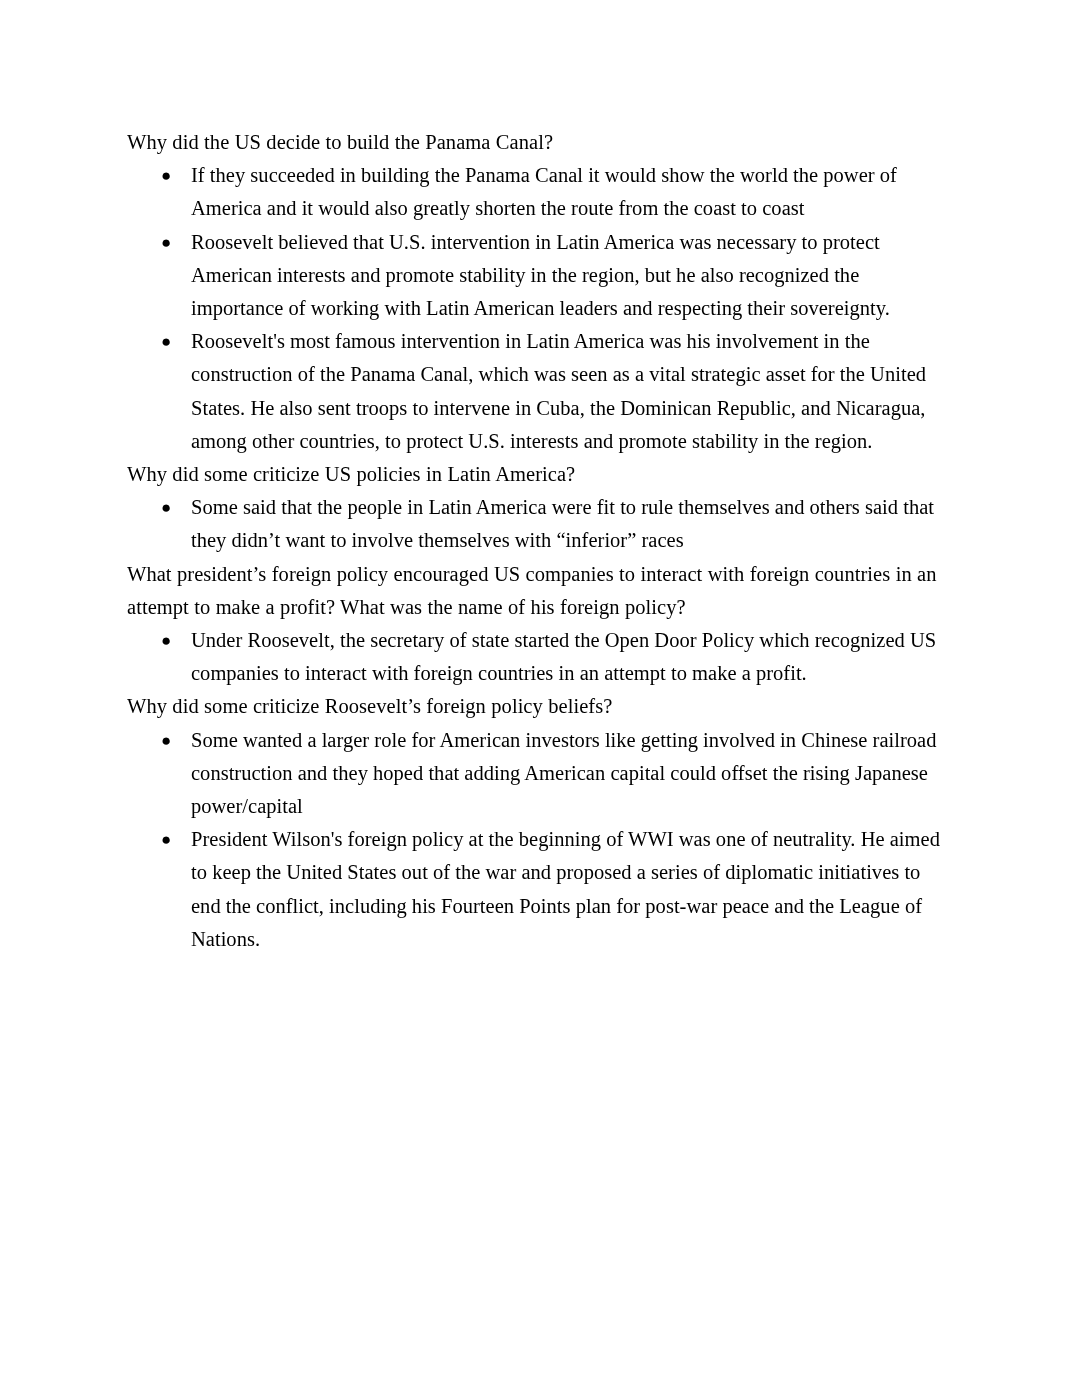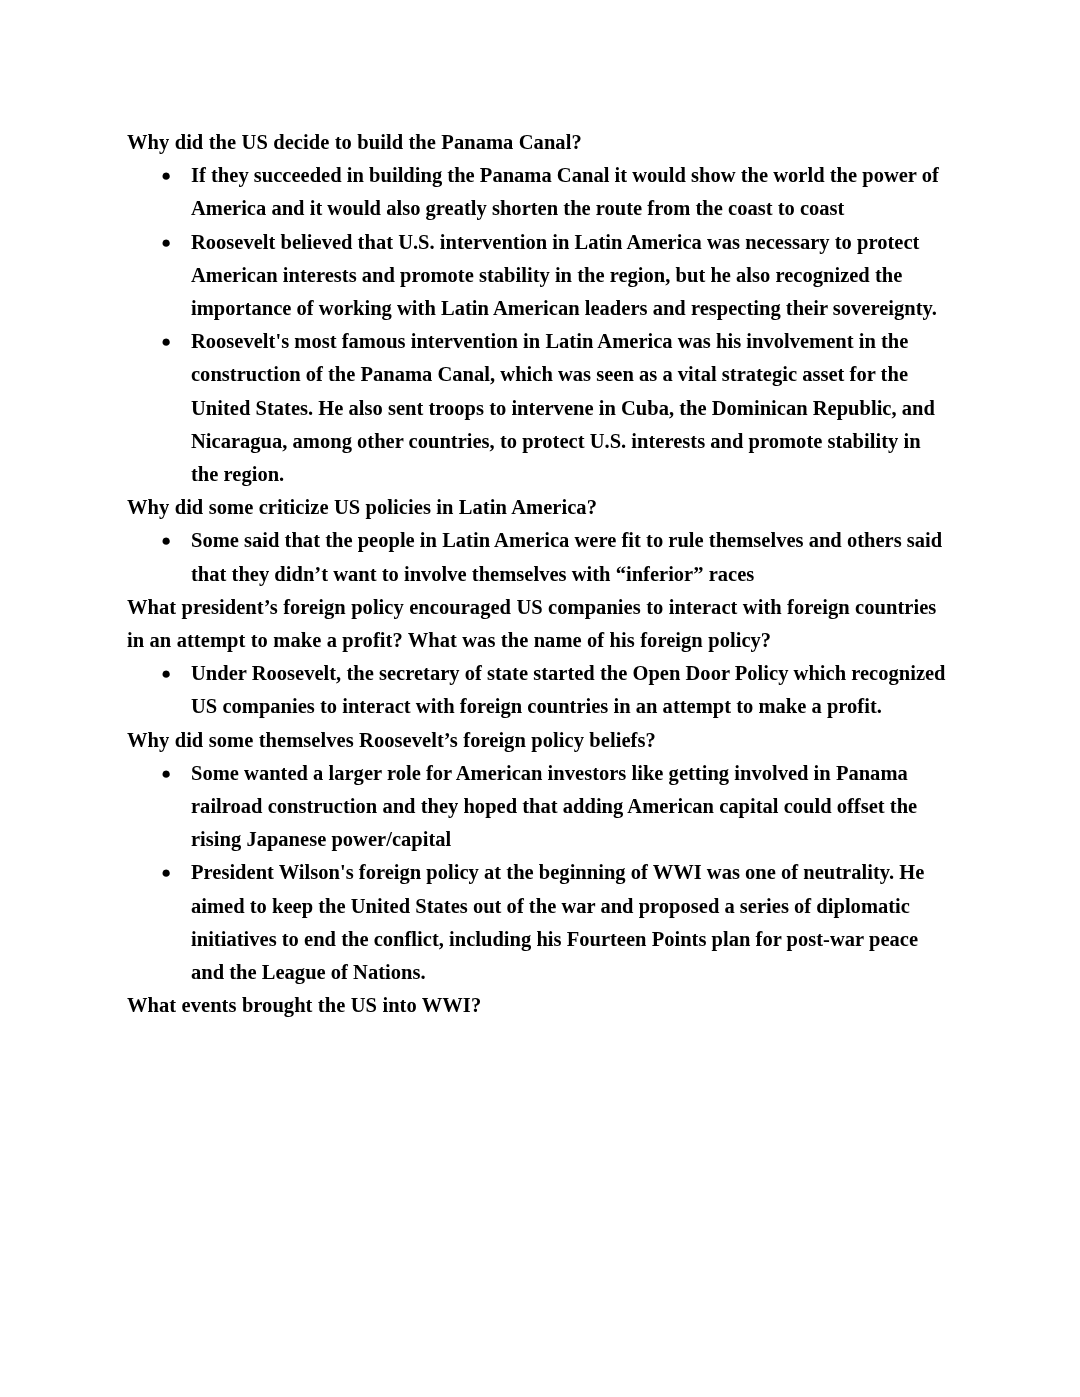--- a/index.html
+++ b/index.html
@@ -25,21 +25,21 @@
   }
   .doc-body {
     width: 822px;
   }
   .qa-block {
     margin: 0;
     padding: 0;
   }
   h2.question {
     font-size: 20.5px;
-    font-weight: bold;
+    font-weight: normal;
     line-height: 33.2px;
     margin: 0;
     padding: 0;
     letter-spacing: 0.05px;
     word-spacing: 0.2px;
   }
   ul.answers {
     list-style: none;
     margin: 0;
     padding: 0;
@@ -58,21 +58,20 @@
     left: 34px;
     top: 0;
     width: 20px;
     line-height: 33.2px;
     font-size: 17px;
     text-align: left;
     color: #000000;
   }
   ul.answers > li .answer-text {
     display: block;
-    font-weight: bold;
   }
 </style>
 </head>
 <body>
 
 <div class="page">
   <div class="doc-body">
 
     <div class="qa-block">
       <h2 class="question">Why did the US decide to build the Panama Canal?</h2>
@@ -111,36 +110,33 @@
       <h2 class="question">What president’s foreign policy encouraged US companies to interact with foreign countries in an attempt to make a profit? What was the name of his foreign policy?</h2>
       <ul class="answers">
         <li>
           <span class="bullet">●</span>
           <span class="answer-text">Under Roosevelt, the secretary of state started the Open Door Policy which recognized US companies to interact with foreign countries in an attempt to make a profit.</span>
         </li>
       </ul>
     </div>
 
     <div class="qa-block">
-      <h2 class="question">Why did some themselves Roosevelt’s foreign policy beliefs?</h2>
+      <h2 class="question">Why did some criticize Roosevelt’s foreign policy beliefs?</h2>
       <ul class="answers">
         <li>
           <span class="bullet">●</span>
-          <span class="answer-text">Some wanted a larger role for American investors like getting involved in Panama railroad construction and they hoped that adding American capital could offset the rising Japanese power/capital</span>
+          <span class="answer-text">Some wanted a larger role for American investors like getting involved in Chinese railroad construction and they hoped that adding American capital could offset the rising Japanese power/capital</span>
         </li>
       </ul>
     </div>
 
     <div class="qa-block">
       <ul class="answers">
         <li>
           <span class="bullet">●</span>
           <span class="answer-text">President Wilson's foreign policy at the beginning of WWI was one of neutrality. He aimed to keep the United States out of the war and proposed a series of diplomatic initiatives to end the conflict, including his Fourteen Points plan for post-war peace and the League of Nations.</span>
         </li>
       </ul>
     </div>
 
-    <div class="qa-block">
-      <h2 class="question">What events brought the US into WWI?</h2>
-    </div>
 
   </div>
 </div>
 
 </body></html>

